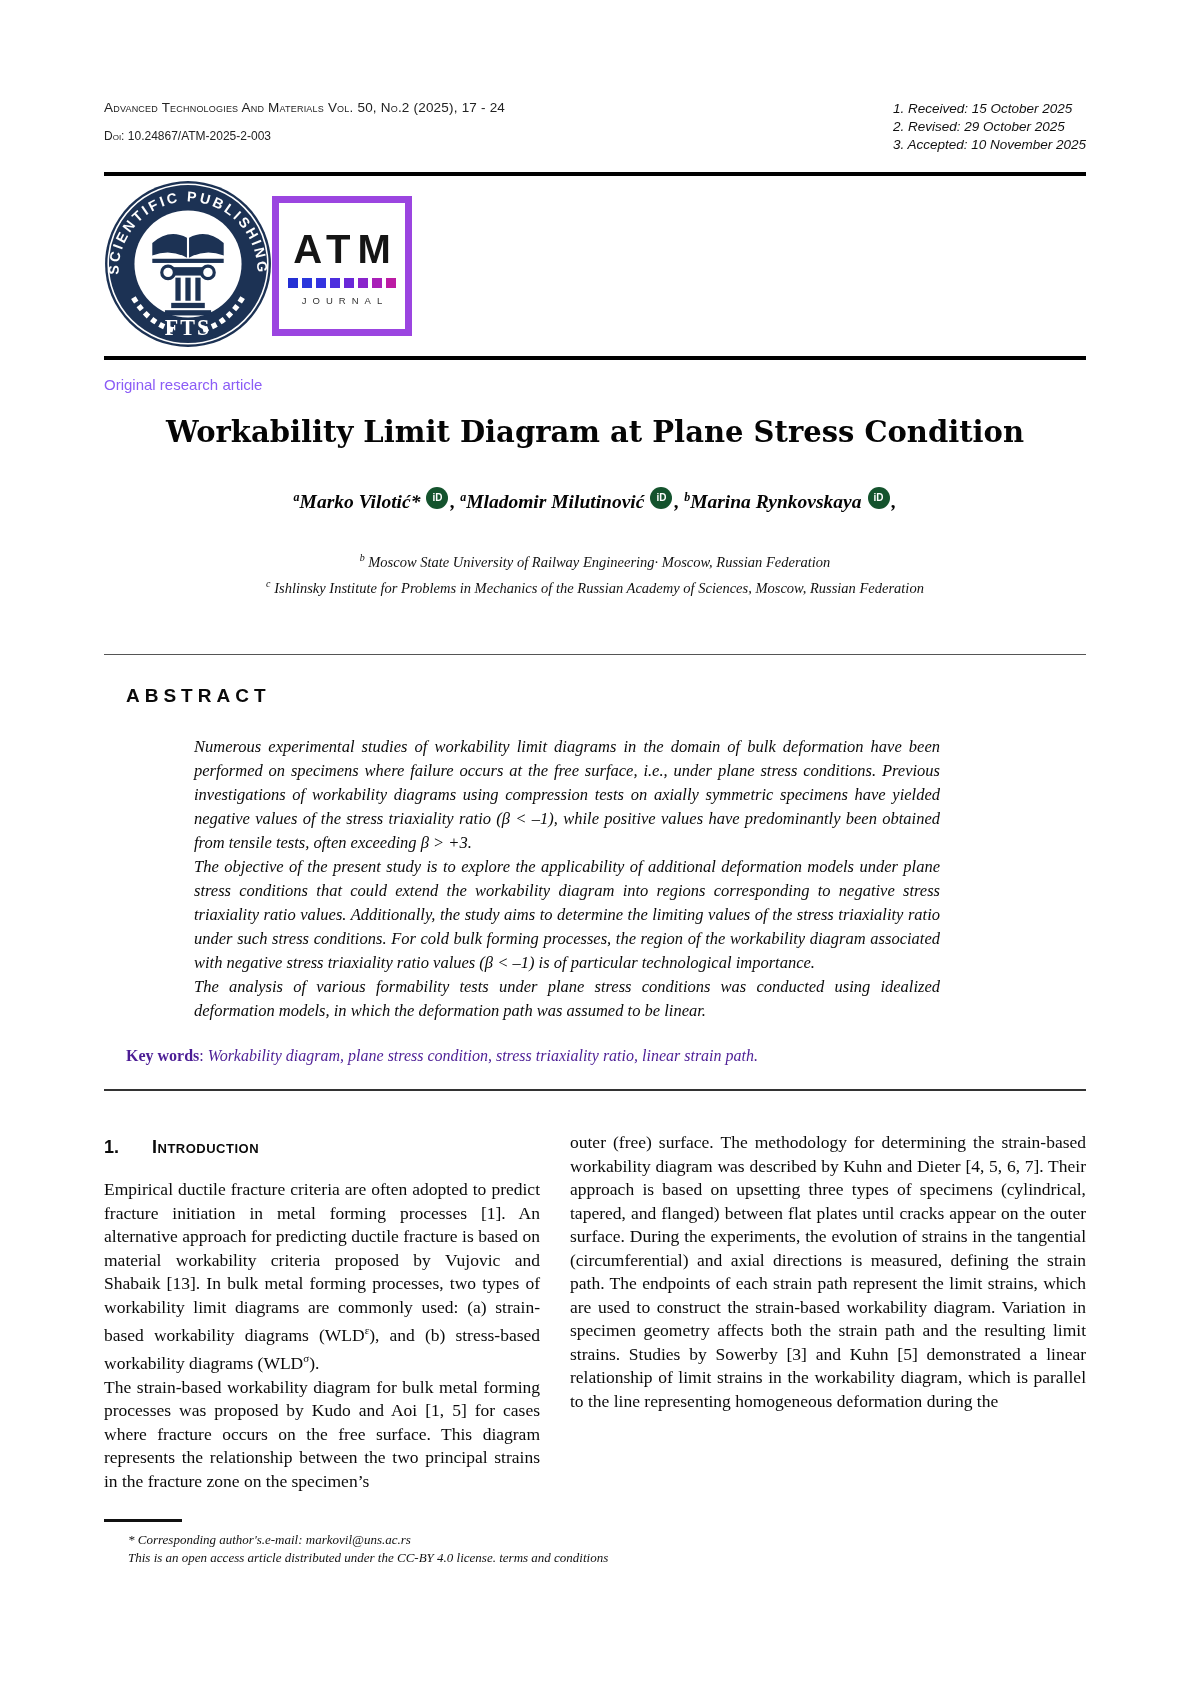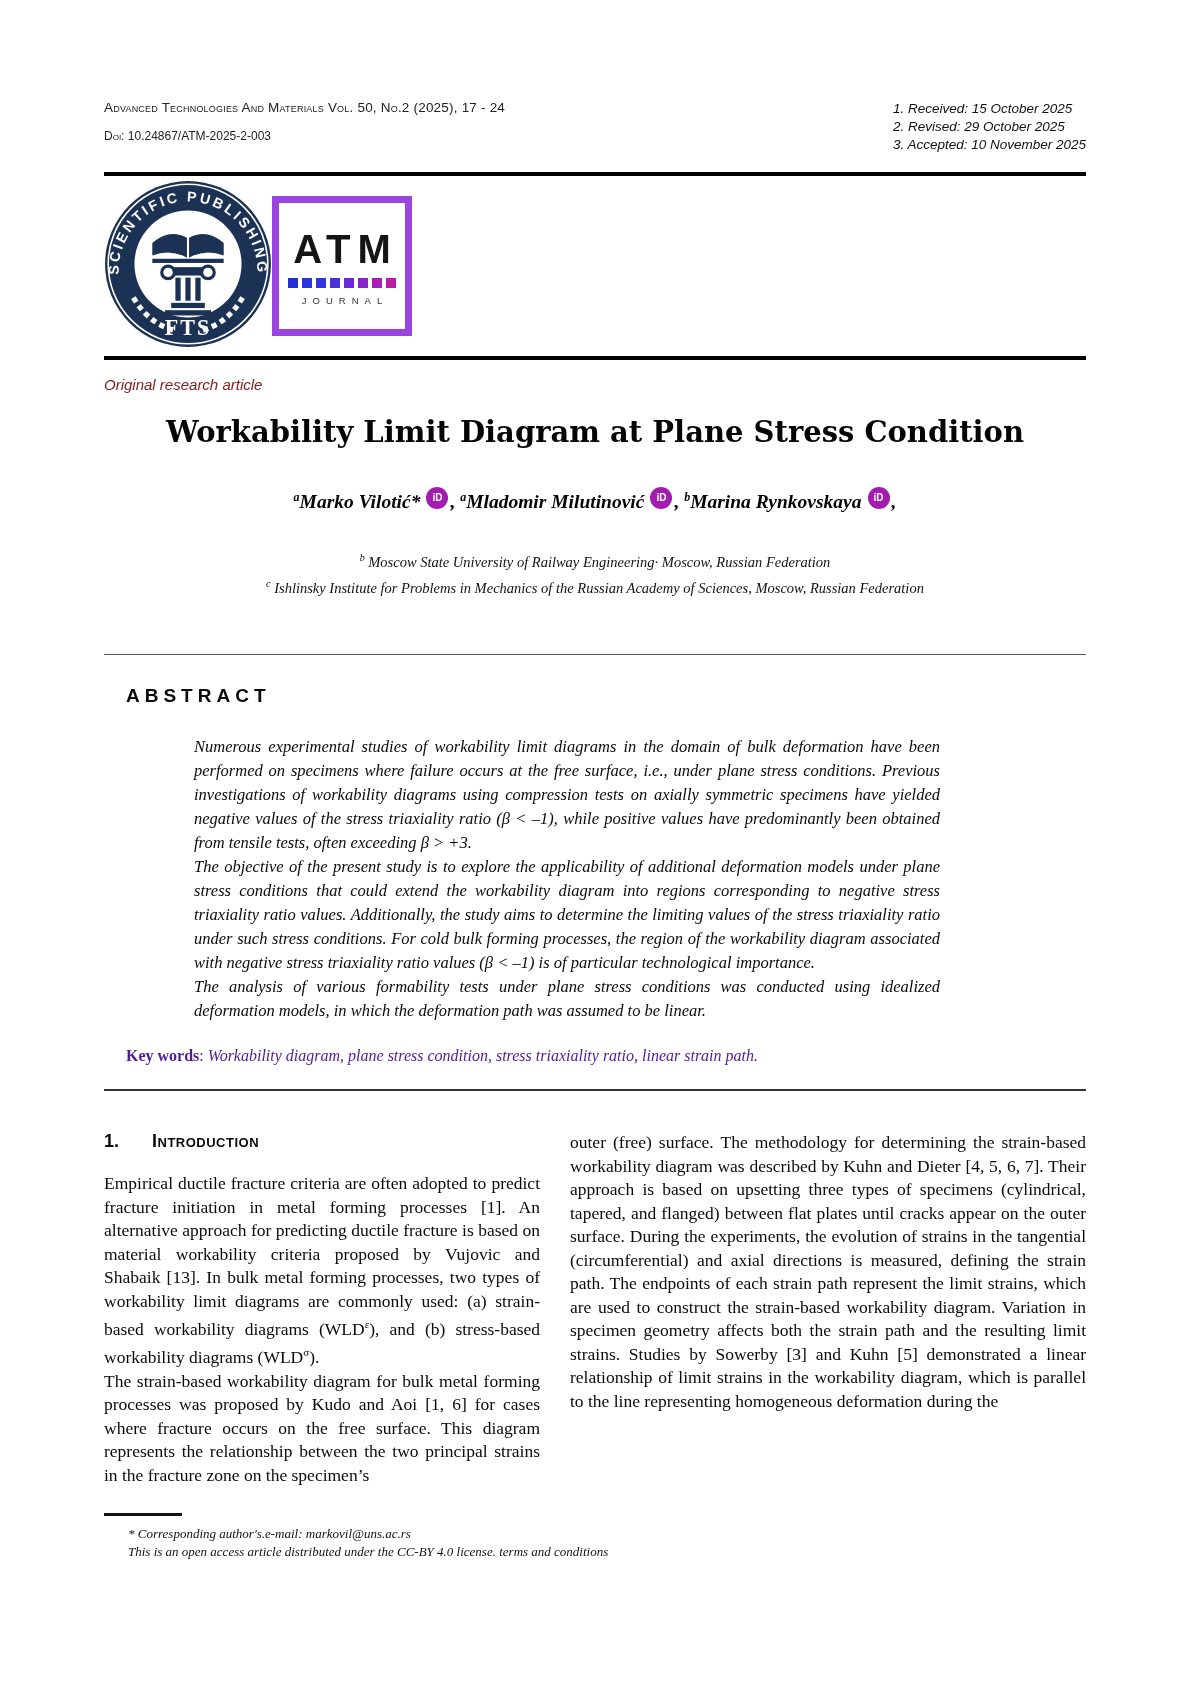--- a/index.html
+++ b/index.html
@@ -57,36 +57,36 @@
     font-size:40px;letter-spacing:7px;color:#151515;margin-left:7px;
   }
   .atm-squares{display:flex;gap:4px;margin-top:6px;}
   .sq{width:10px;height:10px;display:inline-block;}
   .atm-journal{
     font-family:"Liberation Sans", sans-serif;font-size:9.5px;
     letter-spacing:6px;margin-top:7px;color:#333;margin-left:6px;
   }
   
   .article-type{
-    font-family:"Liberation Sans", sans-serif;font-style:italic;
-    font-size:15px;margin-top:16px;color:#7f1d1d;
+    font-family:"Liberation Sans", sans-serif;
+    font-size:15px;margin-top:16px;color:#8b5cf6;
   }
   .main-title{
     font-family:"DejaVu Serif", serif;font-weight:700;
     font-size:29px;text-align:center;margin-top:22px;color:#050505;
   }
   .authors{
     text-align:center;margin-top:26px;
     font-family:"Liberation Serif", serif;font-weight:700;font-style:italic;
     font-size:19.5px;line-height:42px;color:#050505;
   }
   .authors sup{font-size:12px;font-weight:700;}
   .orcid{
     display:inline-block;width:22px;height:22px;border-radius:50%;
-    background:#a21caf;color:#fff;
+    background:#14532d;color:#fff;
     font-family:"Liberation Sans", sans-serif;font-style:normal;font-weight:700;
     font-size:10px;line-height:22px;text-align:center;vertical-align:middle;
     margin:0 2px 10px 6px;letter-spacing:0;
   }
   .affiliations{
     text-align:center;margin-top:24px;
     font-style:italic;font-size:14.5px;line-height:22.5px;color:#111;
   }
   .affiliations sup{font-size:10px;}
   
@@ -105,21 +105,21 @@
     margin-top:24px;padding-left:22px;font-size:16px;color:#4c1d95;
   }
   .kw-label{font-weight:700;}
   .kw-text{font-style:italic;}
   
   .columns{display:flex;gap:30px;margin-top:40px;}
   .col-left{flex:0 0 436px;width:436px;}
   .col-right{flex:1;}
   .intro-heading{
     font-family:"Liberation Sans", sans-serif;font-weight:700;
-    font-size:18px;margin:0 0 20px 0;color:#0a0a0a;
+    font-size:18px;margin:6px 0 20px 0;color:#0a0a0a;
   }
   .intro-num{display:inline-block;width:48px;}
   .intro-word{font-variant:small-caps;letter-spacing:.5px;}
   .col-p{
     margin:0;font-size:17.5px;line-height:23.5px;text-align:justify;color:#0a0a0a;
   }
   .col-p + .col-p{margin-top:0;}
   .col-p sup{font-size:11px;}
   
   .footer{margin-top:26px;}
@@ -223,21 +223,21 @@
   </div>
 
   <div class="rule-mid"></div>
 
   <div class="columns">
     <div class="col-left">
       <div class="intro-heading">
         <span class="intro-num">1.</span><span class="intro-word">Introduction</span>
       </div>
       <p class="col-p"><span>Empirical ductile fracture criteria are often adopted to predict fracture initiation in metal forming processes [1]. An alternative approach for predicting ductile fracture is based on material workability criteria proposed by Vujovic and Shabaik [13]. In bulk metal forming processes, two types of workability limit diagrams are commonly used: (a) strain-based workability diagrams (WLD</span><sup>ε</sup><span>), and (b) stress-based workability diagrams (WLD</span><sup>σ</sup><span>).</span></p>
-      <p class="col-p">The strain-based workability diagram for bulk metal forming processes was proposed by Kudo and Aoi [1, 6] for cases where fracture occurs on the free surface. This diagram represents the relationship between the two principal strains in the fracture zone on the specimen’s</p>
+      <p class="col-p">The strain-based workability diagram for bulk metal forming processes was proposed by Kudo and Aoi [1, 5] for cases where fracture occurs on the free surface. This diagram represents the relationship between the two principal strains in the fracture zone on the specimen’s</p>
     </div>
     <div class="col-right">
       <p class="col-p">outer (free) surface. The methodology for determining the strain-based workability diagram was described by Kuhn and Dieter [4, 5, 6, 7]. Their approach is based on upsetting three types of specimens (cylindrical, tapered, and flanged) between flat plates until cracks appear on the outer surface. During the experiments, the evolution of strains in the tangential (circumferential) and axial directions is measured, defining the strain path. The endpoints of each strain path represent the limit strains, which are used to construct the strain-based workability diagram. Variation in specimen geometry affects both the strain path and the resulting limit strains. Studies by Sowerby [3] and Kuhn [5] demonstrated a linear relationship of limit strains in the workability diagram, which is parallel to the line representing homogeneous deformation during the</p>
     </div>
   </div>
 
   <div class="footer">
     <div class="fn-rule"></div>
     <div class="footnotes">
         <div class="fn">* Corresponding author's.e-mail: <a class="fn-link">markovil@uns.ac.rs</a></div>

